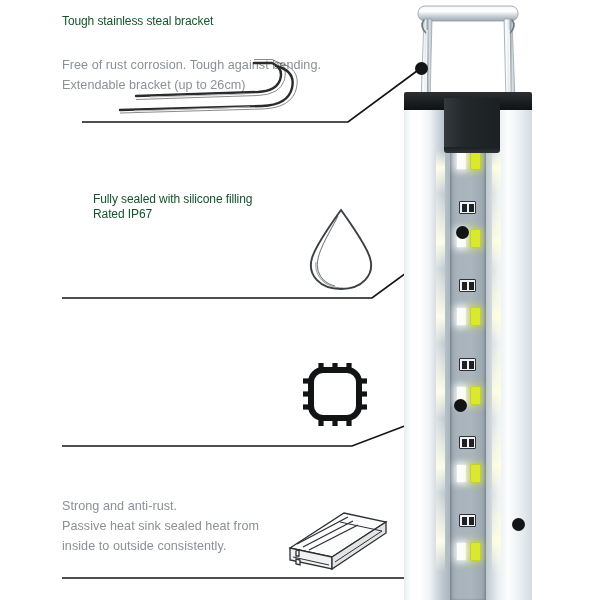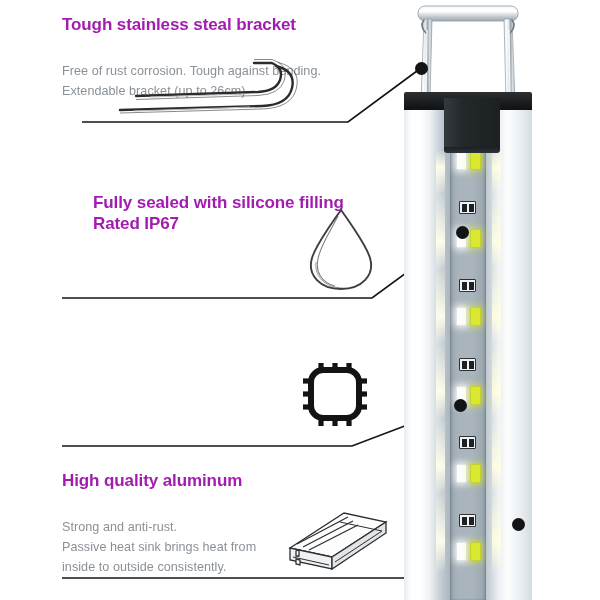--- a/index.html
+++ b/index.html
@@ -7,21 +7,21 @@
     width: 600px; height: 600px;
     background: #ffffff;
     font-family: "Liberation Sans", sans-serif;
     overflow: hidden;
   }
   #page { position: relative; width: 600px; height: 600px; background: #fff; }
 
   
   .feature { position: absolute; left: 62px; }
   .feature h2 {
-    font-size: 17px; font-weight: 700; color: #a21caf;
+    font-size: 12px; font-weight: 400; color: #14532d;
     line-height: 1.26; letter-spacing: -0.1px; white-space: pre-line;
   }
   .feature .body {
     margin-top: 7px; font-size: 12.6px; color: #8a9097;
     line-height: 1.58; white-space: pre-line; letter-spacing: .05px;
   }
   .feature .body .para { }
 
   #feat-1 { top: 14px; width: 300px; }
   #feat-2 { top: 192px; width: 270px; margin-left: 31px; }
@@ -277,22 +277,21 @@
     </div>
   </div>
 
   <div class="feature" id="feat-2">
     <h2>Fully sealed with silicone filling
 Rated IP67</h2>
   </div>
 
 
   <div class="feature" id="feat-4">
-    <h2>High quality aluminum</h2>
     <div class="body">
       <div class="para">Strong and anti-rust.
-Passive heat sink brings heat from
+Passive heat sink sealed heat from
 inside to outside consistently.</div>
       
     </div>
   </div>
 
 </div>
 
 </body></html>

